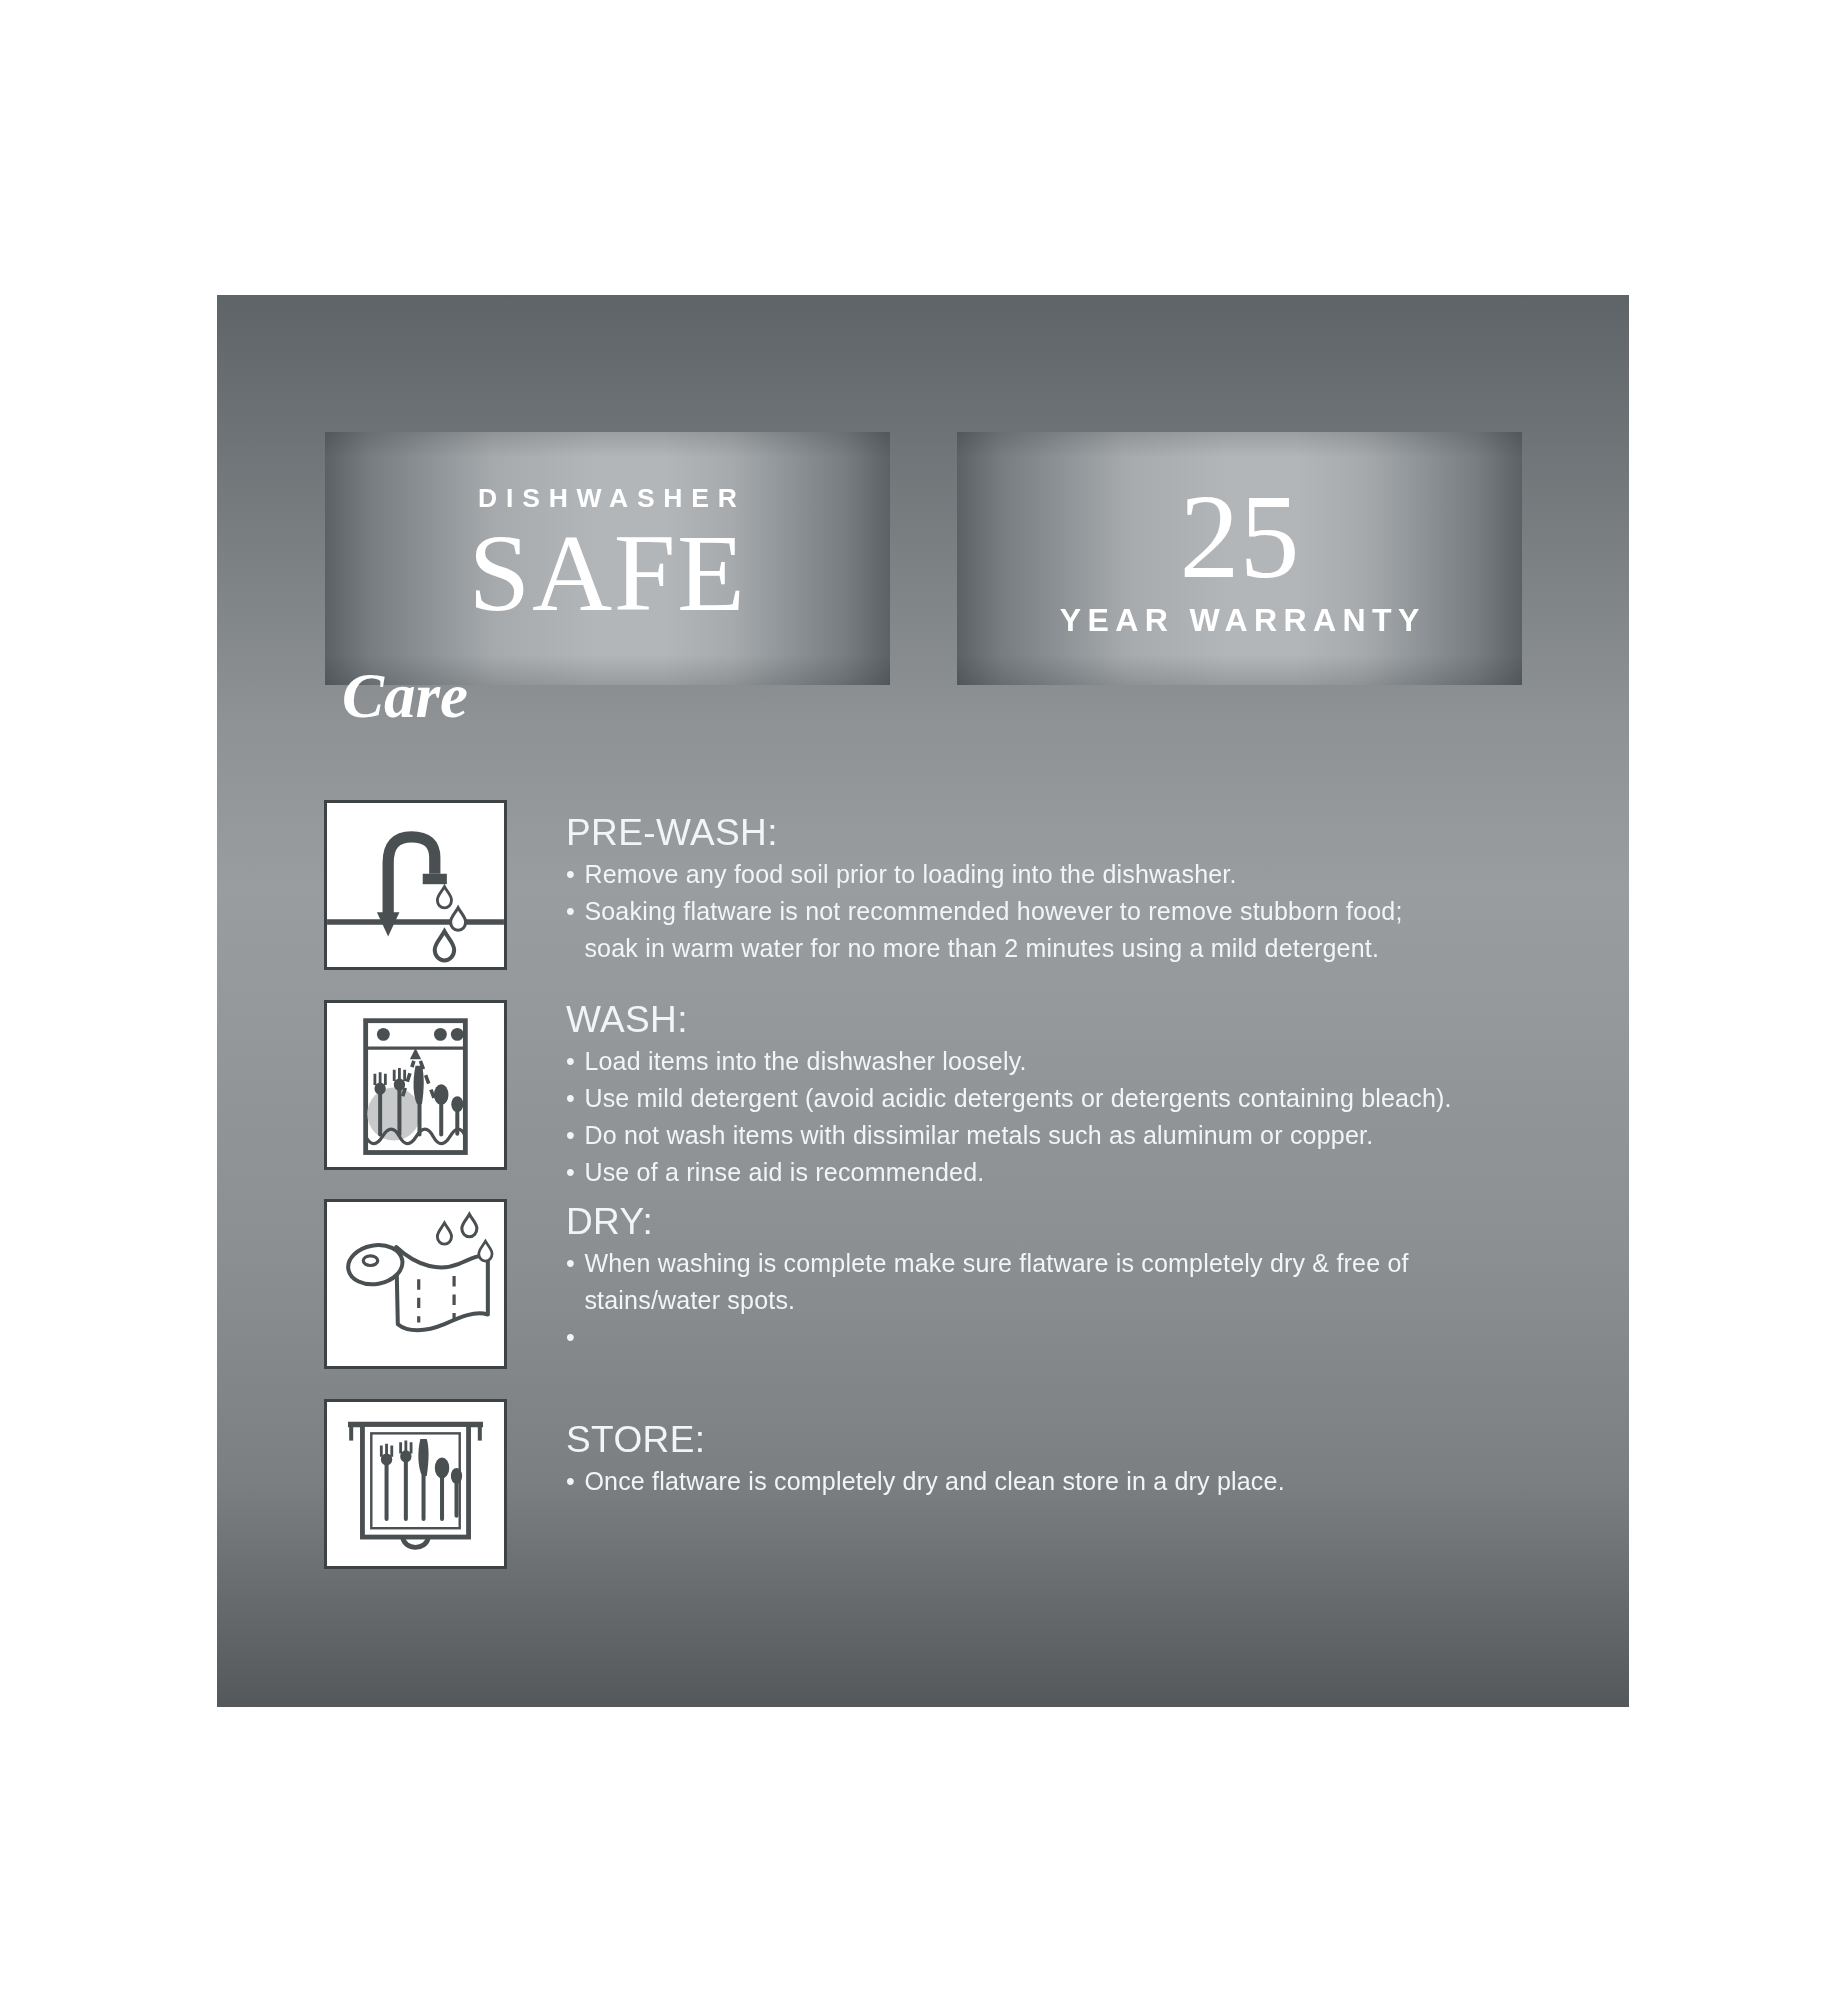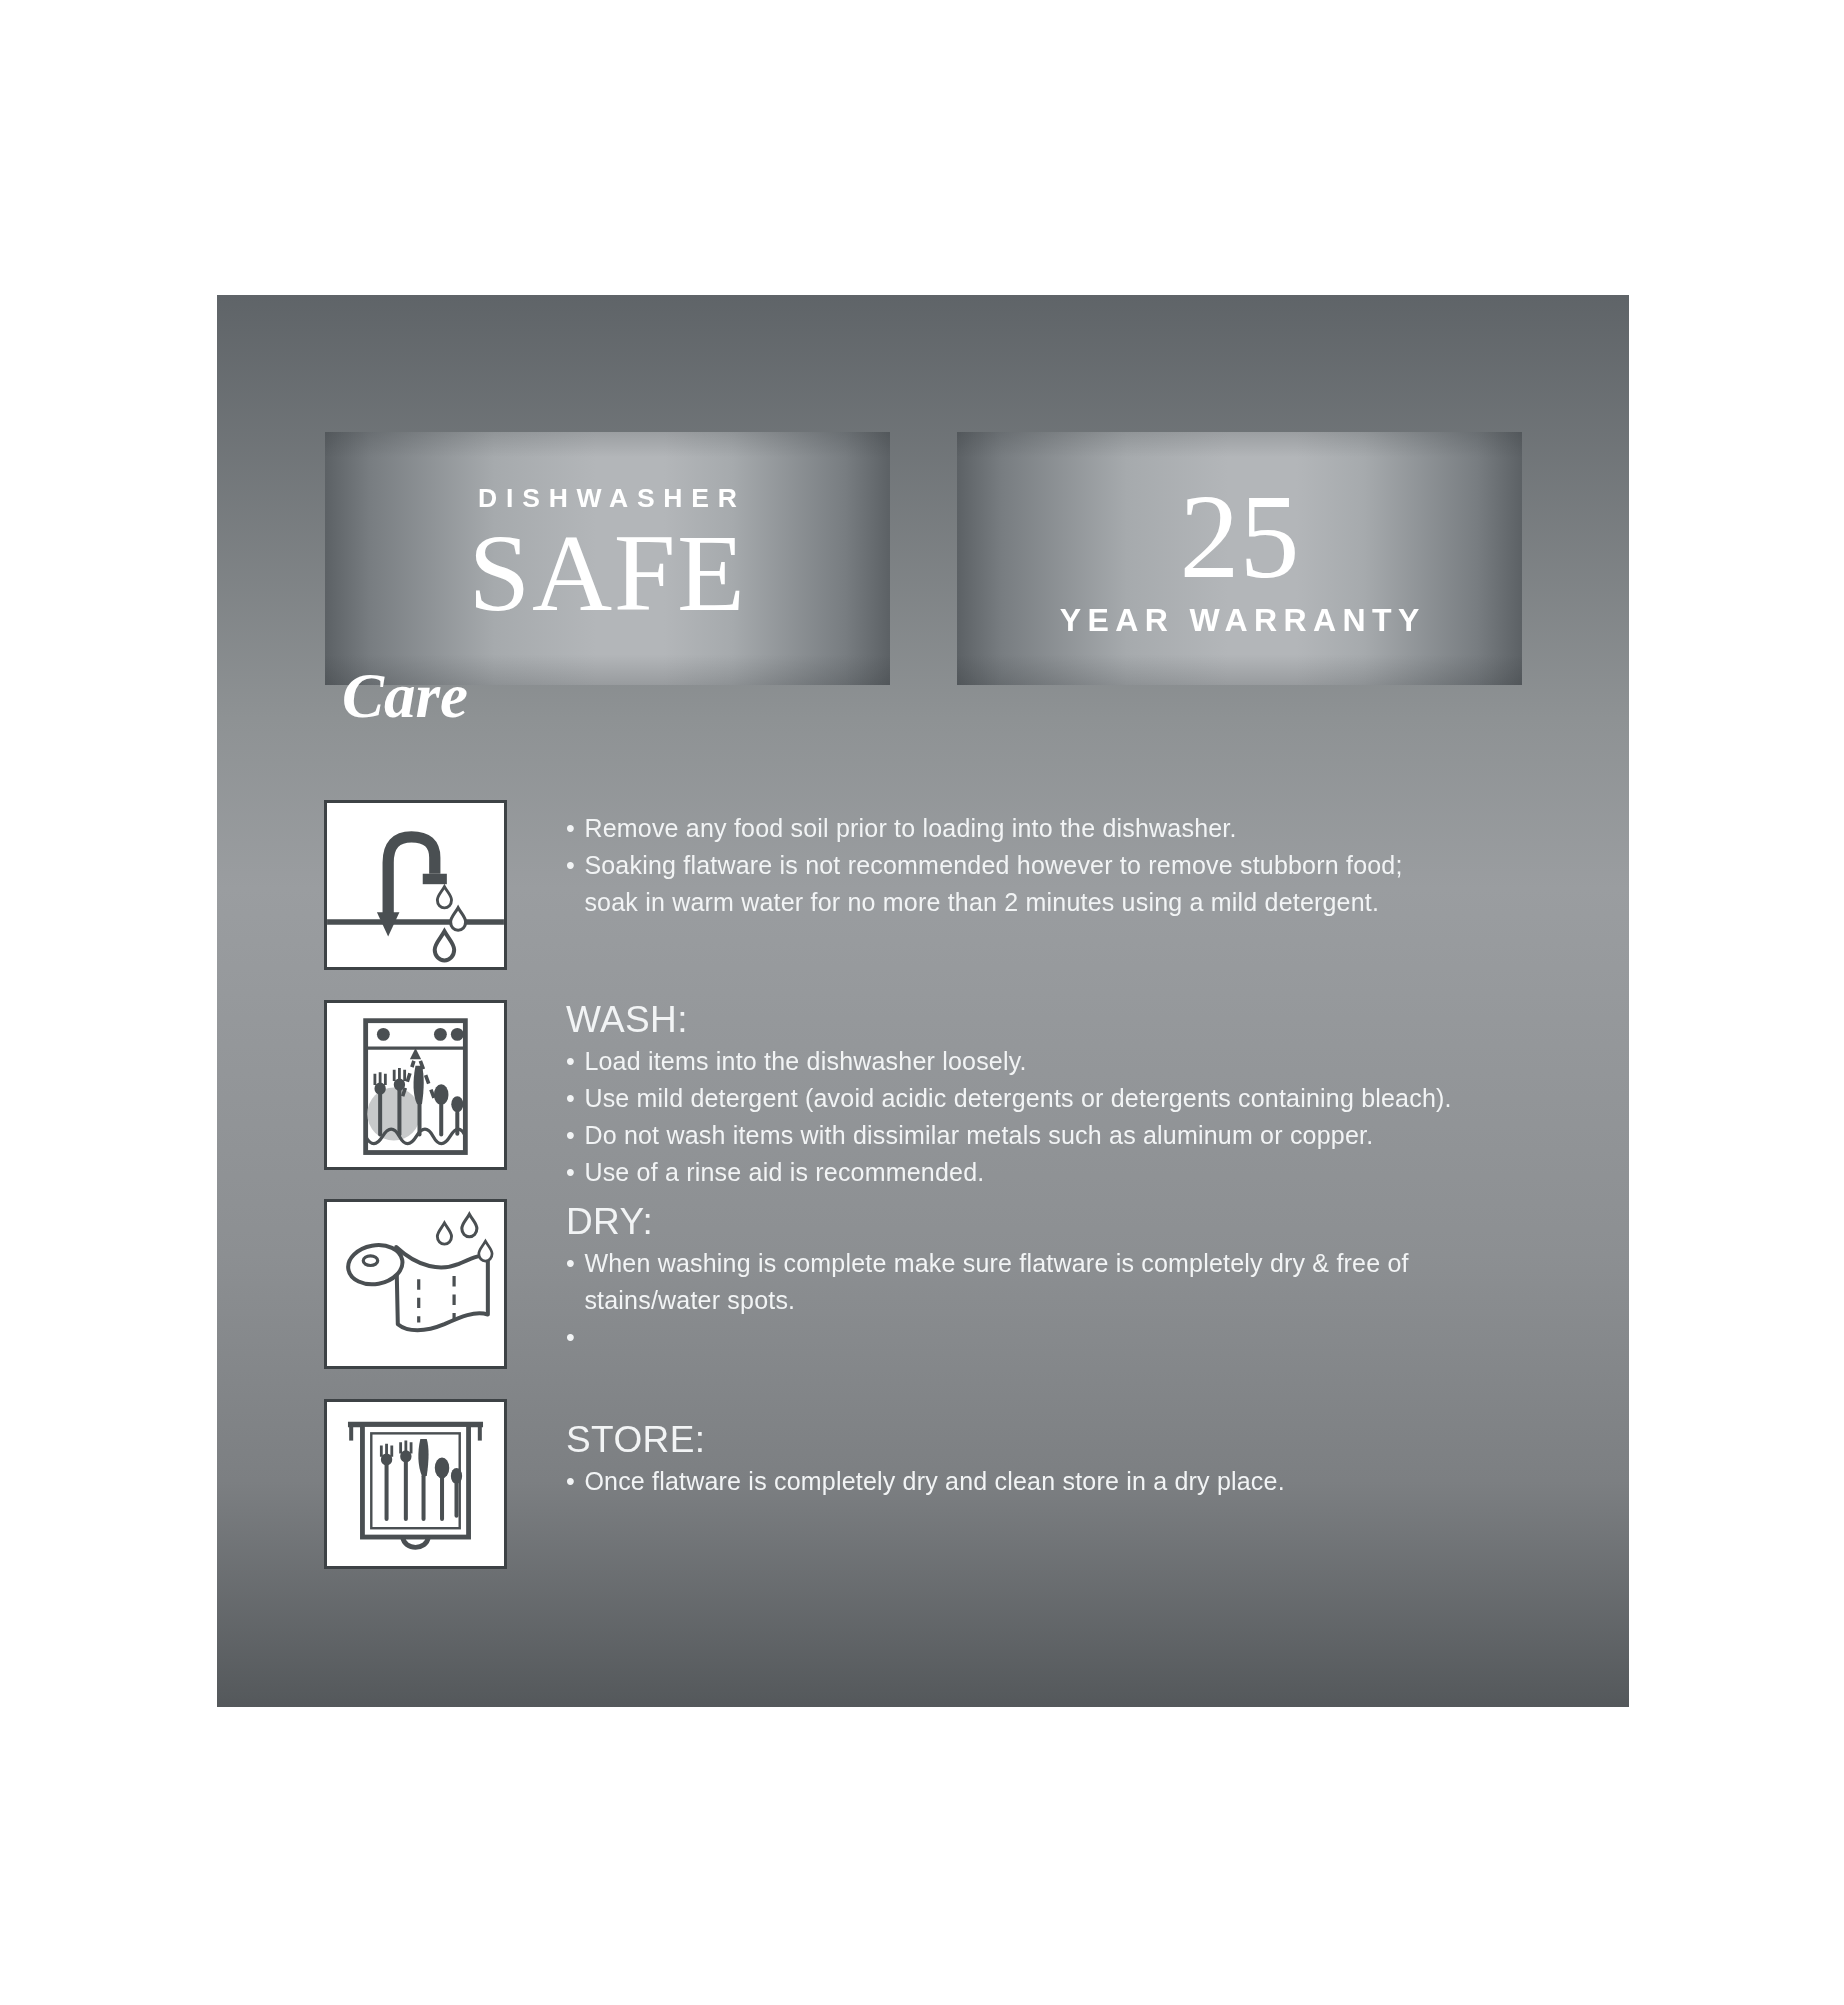--- a/index.html
+++ b/index.html
@@ -122,20 +122,21 @@
           </g>
           <g transform="translate(163,143) scale(0.85)">
             <path d="M0,-15 C5,-6 11,-1 11,6 C11,13 6,18 0,18 C-6,18 -11,13 -11,6 C-11,-1 -5,-6 0,-15 Z" fill="#ffffff" stroke="currentColor" stroke-width="4.5"></path>
           </g>
           <g transform="translate(146,176) scale(1.1)">
             <path d="M0,-15 C5,-6 11,-1 11,6 C11,13 6,18 0,18 C-6,18 -11,13 -11,6 C-11,-1 -5,-6 0,-15 Z" fill="#ffffff" stroke="currentColor" stroke-width="4.5"></path>
           </g>
         </svg>
       </div>
       <div class="row-text">
+        <h2 class="row-title">PRE-WASH:</h2>
         <ul class="bullets">
             <li>
               <span class="dot">•</span>
               <span class="bt">Remove any food soil prior to loading into the dishwasher.</span>
             </li>
             <li>
               <span class="dot">•</span>
               <span class="bt">Soaking flatware is not recommended however to remove stubborn food;
 soak in warm water for no more than 2 minutes using a mild detergent.</span>
             </li>

